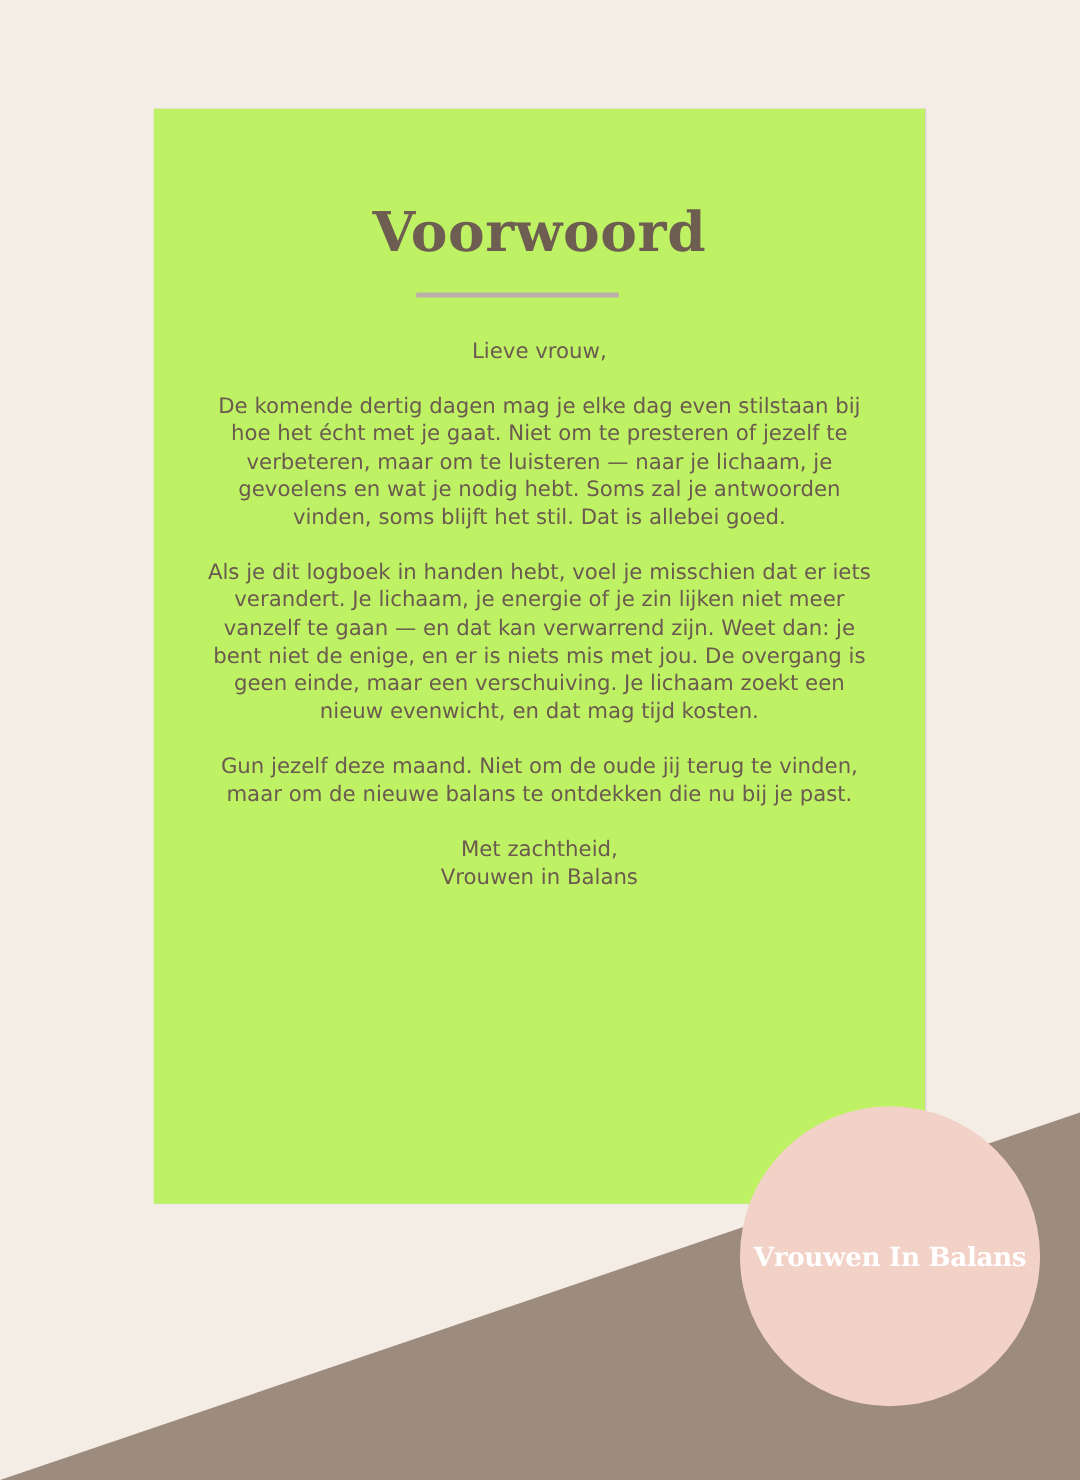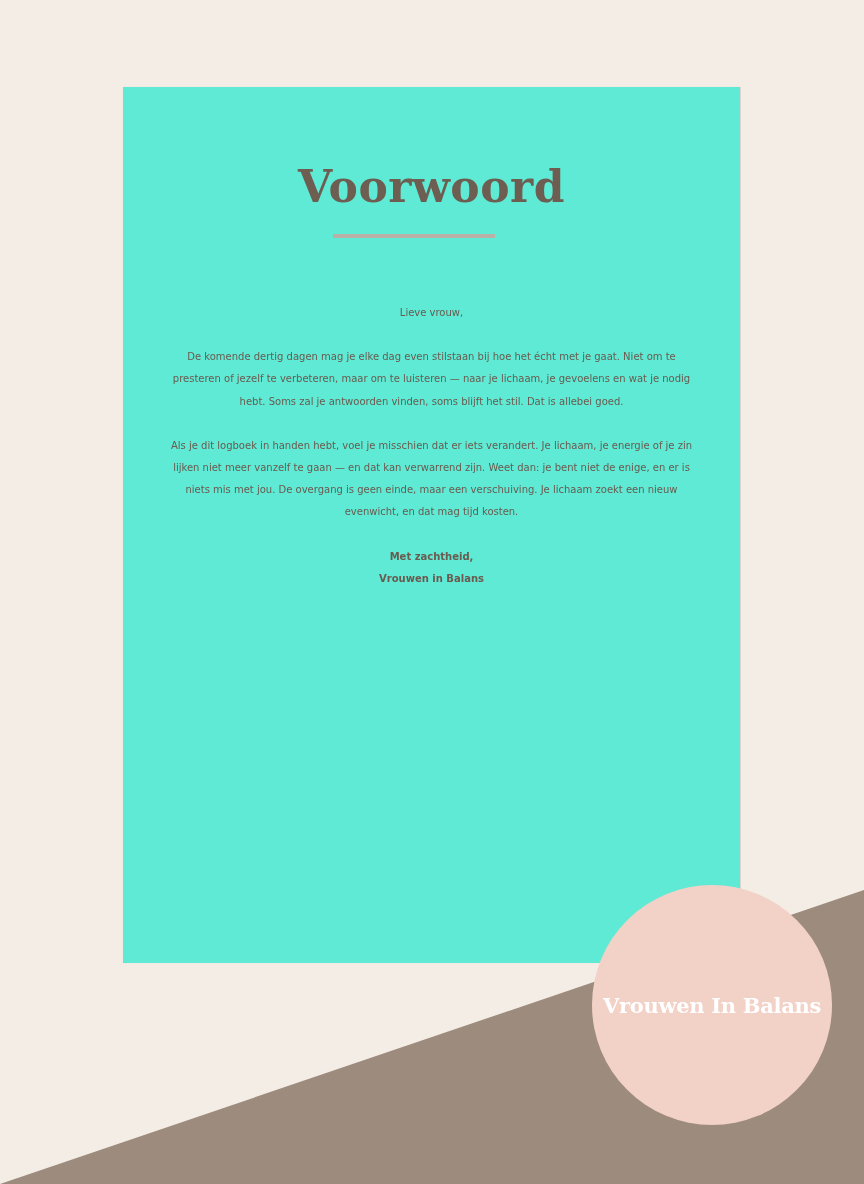--- a/index.html
+++ b/index.html
@@ -19,21 +19,21 @@
       left: 0; top: 0;
       width: 864px; height: 1184px;
       z-index: 0;
     }
     .page {
       position: absolute;
       left: 123px;
       top: 87px;
       width: 617px;
       height: 876px;
-      background: #5eead4;
+      background: #bef264;
       box-shadow: 1px 0 0 #d9d4cf, 0 0 2px rgba(0,0,0,0.04);
       z-index: 1;
     }
     .title {
       position: absolute;
       left: 0; right: 0;
       top: 70px;
       text-align: center;
       font-family: "DejaVu Serif", "Liberation Serif", serif;
       font-weight: bold;
@@ -52,29 +52,28 @@
       background: #b9b0a8;
     }
     .body-text {
       position: absolute;
       left: 40px;
       right: 40px;
       top: 183px;
       text-align: center;
       color: #6b5a4f;
       font-family: "DejaVu Sans", sans-serif;
-      font-size: 10px;
+      font-size: 17px;
       line-height: 22.2px;
-      margin-top: 32px;
     }
     .body-text p {
       margin: 0 0 22px 0;
     }
     .greeting { margin-bottom: 22px; }
-    .signoff { margin: 0; font-weight: bold; }
+    .signoff { margin: 0; }
     .signoff span { display: block; }
     .badge {
       position: absolute;
       left: 592px;
       top: 885px;
       width: 240px;
       height: 240px;
       border-radius: 50%;
       background: #f2d1c7;
       z-index: 2;
@@ -99,20 +98,21 @@
 </svg>
 
 <div class="page">
   <h1 class="title">Voorwoord</h1>
   <div class="title-rule"></div>
 
   <div class="body-text">
     <p class="greeting">Lieve vrouw,</p>
     <p>De komende dertig dagen mag je elke dag even stilstaan bij hoe het écht met je gaat. Niet om te presteren of jezelf te verbeteren, maar om te luisteren — naar je lichaam, je gevoelens en wat je nodig hebt. Soms zal je antwoorden vinden, soms blijft het stil. Dat is allebei goed.</p>
     <p>Als je dit logboek in handen hebt, voel je misschien dat er iets verandert. Je lichaam, je energie of je zin lijken niet meer vanzelf te gaan — en dat kan verwarrend zijn. Weet dan: je bent niet de enige, en er is niets mis met jou. De overgang is geen einde, maar een verschuiving. Je lichaam zoekt een nieuw evenwicht, en dat mag tijd kosten.</p>
+    <p>Gun jezelf deze maand. Niet om de oude jij terug te vinden, maar om de nieuwe balans te ontdekken die nu bij je past.</p>
     <p class="signoff">
       <span>Met zachtheid,</span>
       <span>Vrouwen in Balans</span>
     </p>
   </div>
 </div>
 
 <div class="badge">
   <span class="badge-text">Vrouwen In Balans</span>
 </div>

